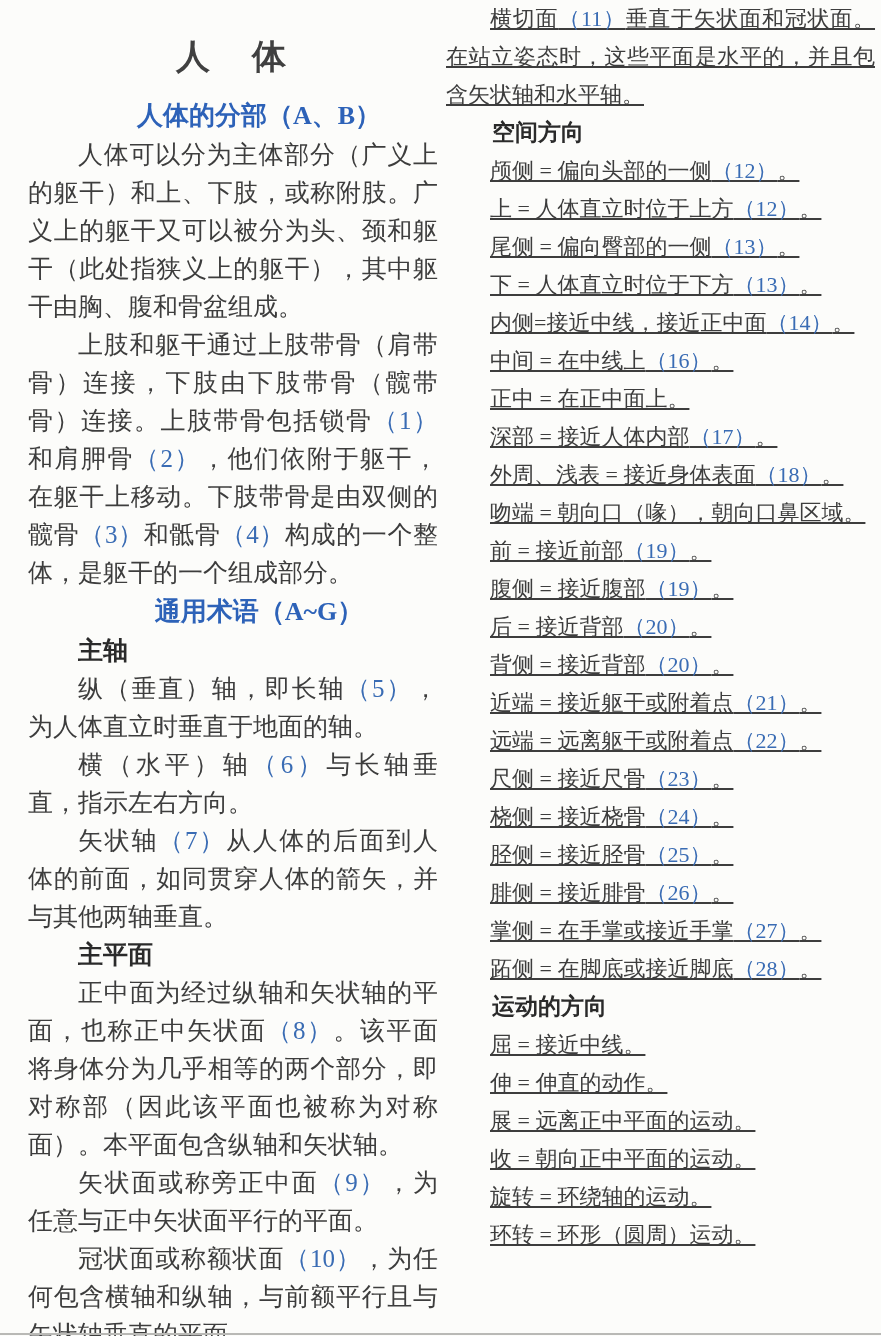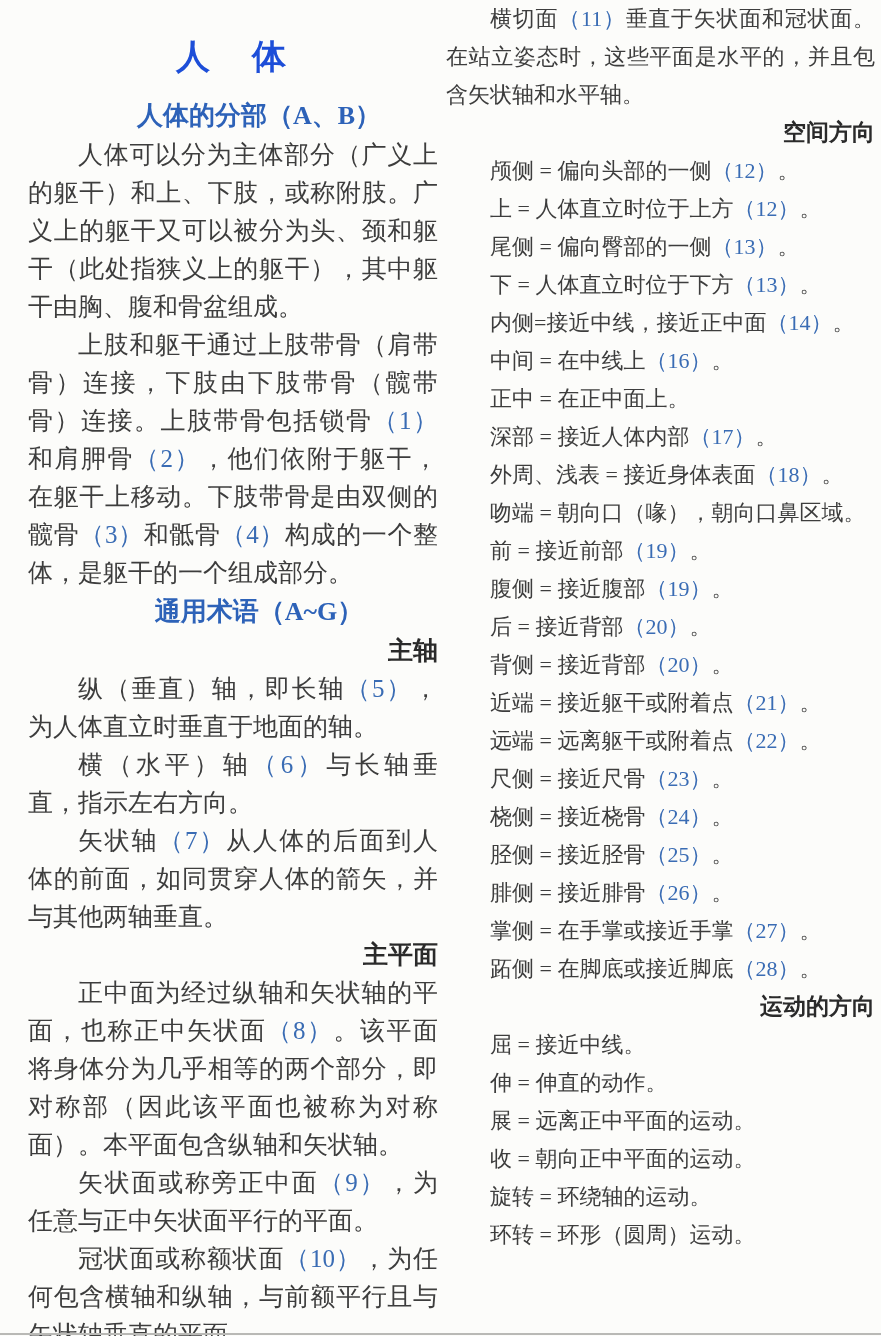--- a/index.html
+++ b/index.html
@@ -16,50 +16,49 @@
     content:""; position:absolute; left:0; right:0; bottom:1px;
     height:2px; background:#b9b9b6;
   }
   .col { position:absolute; top:0; }
   .col-left  { left:28px;  width:410px; top:18px; }
   .col-right { left:446px; width:429px; top:0px; }
 
   .page-title {
     margin:16px 0 16px 0;
     font-size:34px; font-weight:bold;
-    color:#1d4ed8;
+    color:#404040;
     text-align:center;
     letter-spacing:4px;
   }
   .blue-head {
     margin:0; padding:0;
     font-size:26px; font-weight:bold;
     color:#2d62b8;
     line-height:40px;
     text-indent:2em;
     text-align:center;
   }
   .sub-head {
     margin:0; padding:0;
     font-size:25px; font-weight:bold;
     color:#2a2a2a;
     line-height:38px;
     text-indent:2em;
-    text-align:right;
   }
   .col-right .sub-head { font-size:23px; }
 
   p.para {
     margin:0; padding:0;
     font-size:25px;
     line-height:38px;
     text-indent:2em;
     text-align:justify;
   }
-  .col-right p.para { font-size:22px; }
+  .col-right p.para { font-size:22px;text-decoration:underline; }
 
   .ref { color:#3a6cb4; }
 </style>
 </head>
 <body>
 
 <div class="page">
 
   <div class="col col-left">
     <h1 class="page-title">人　体</h1>

